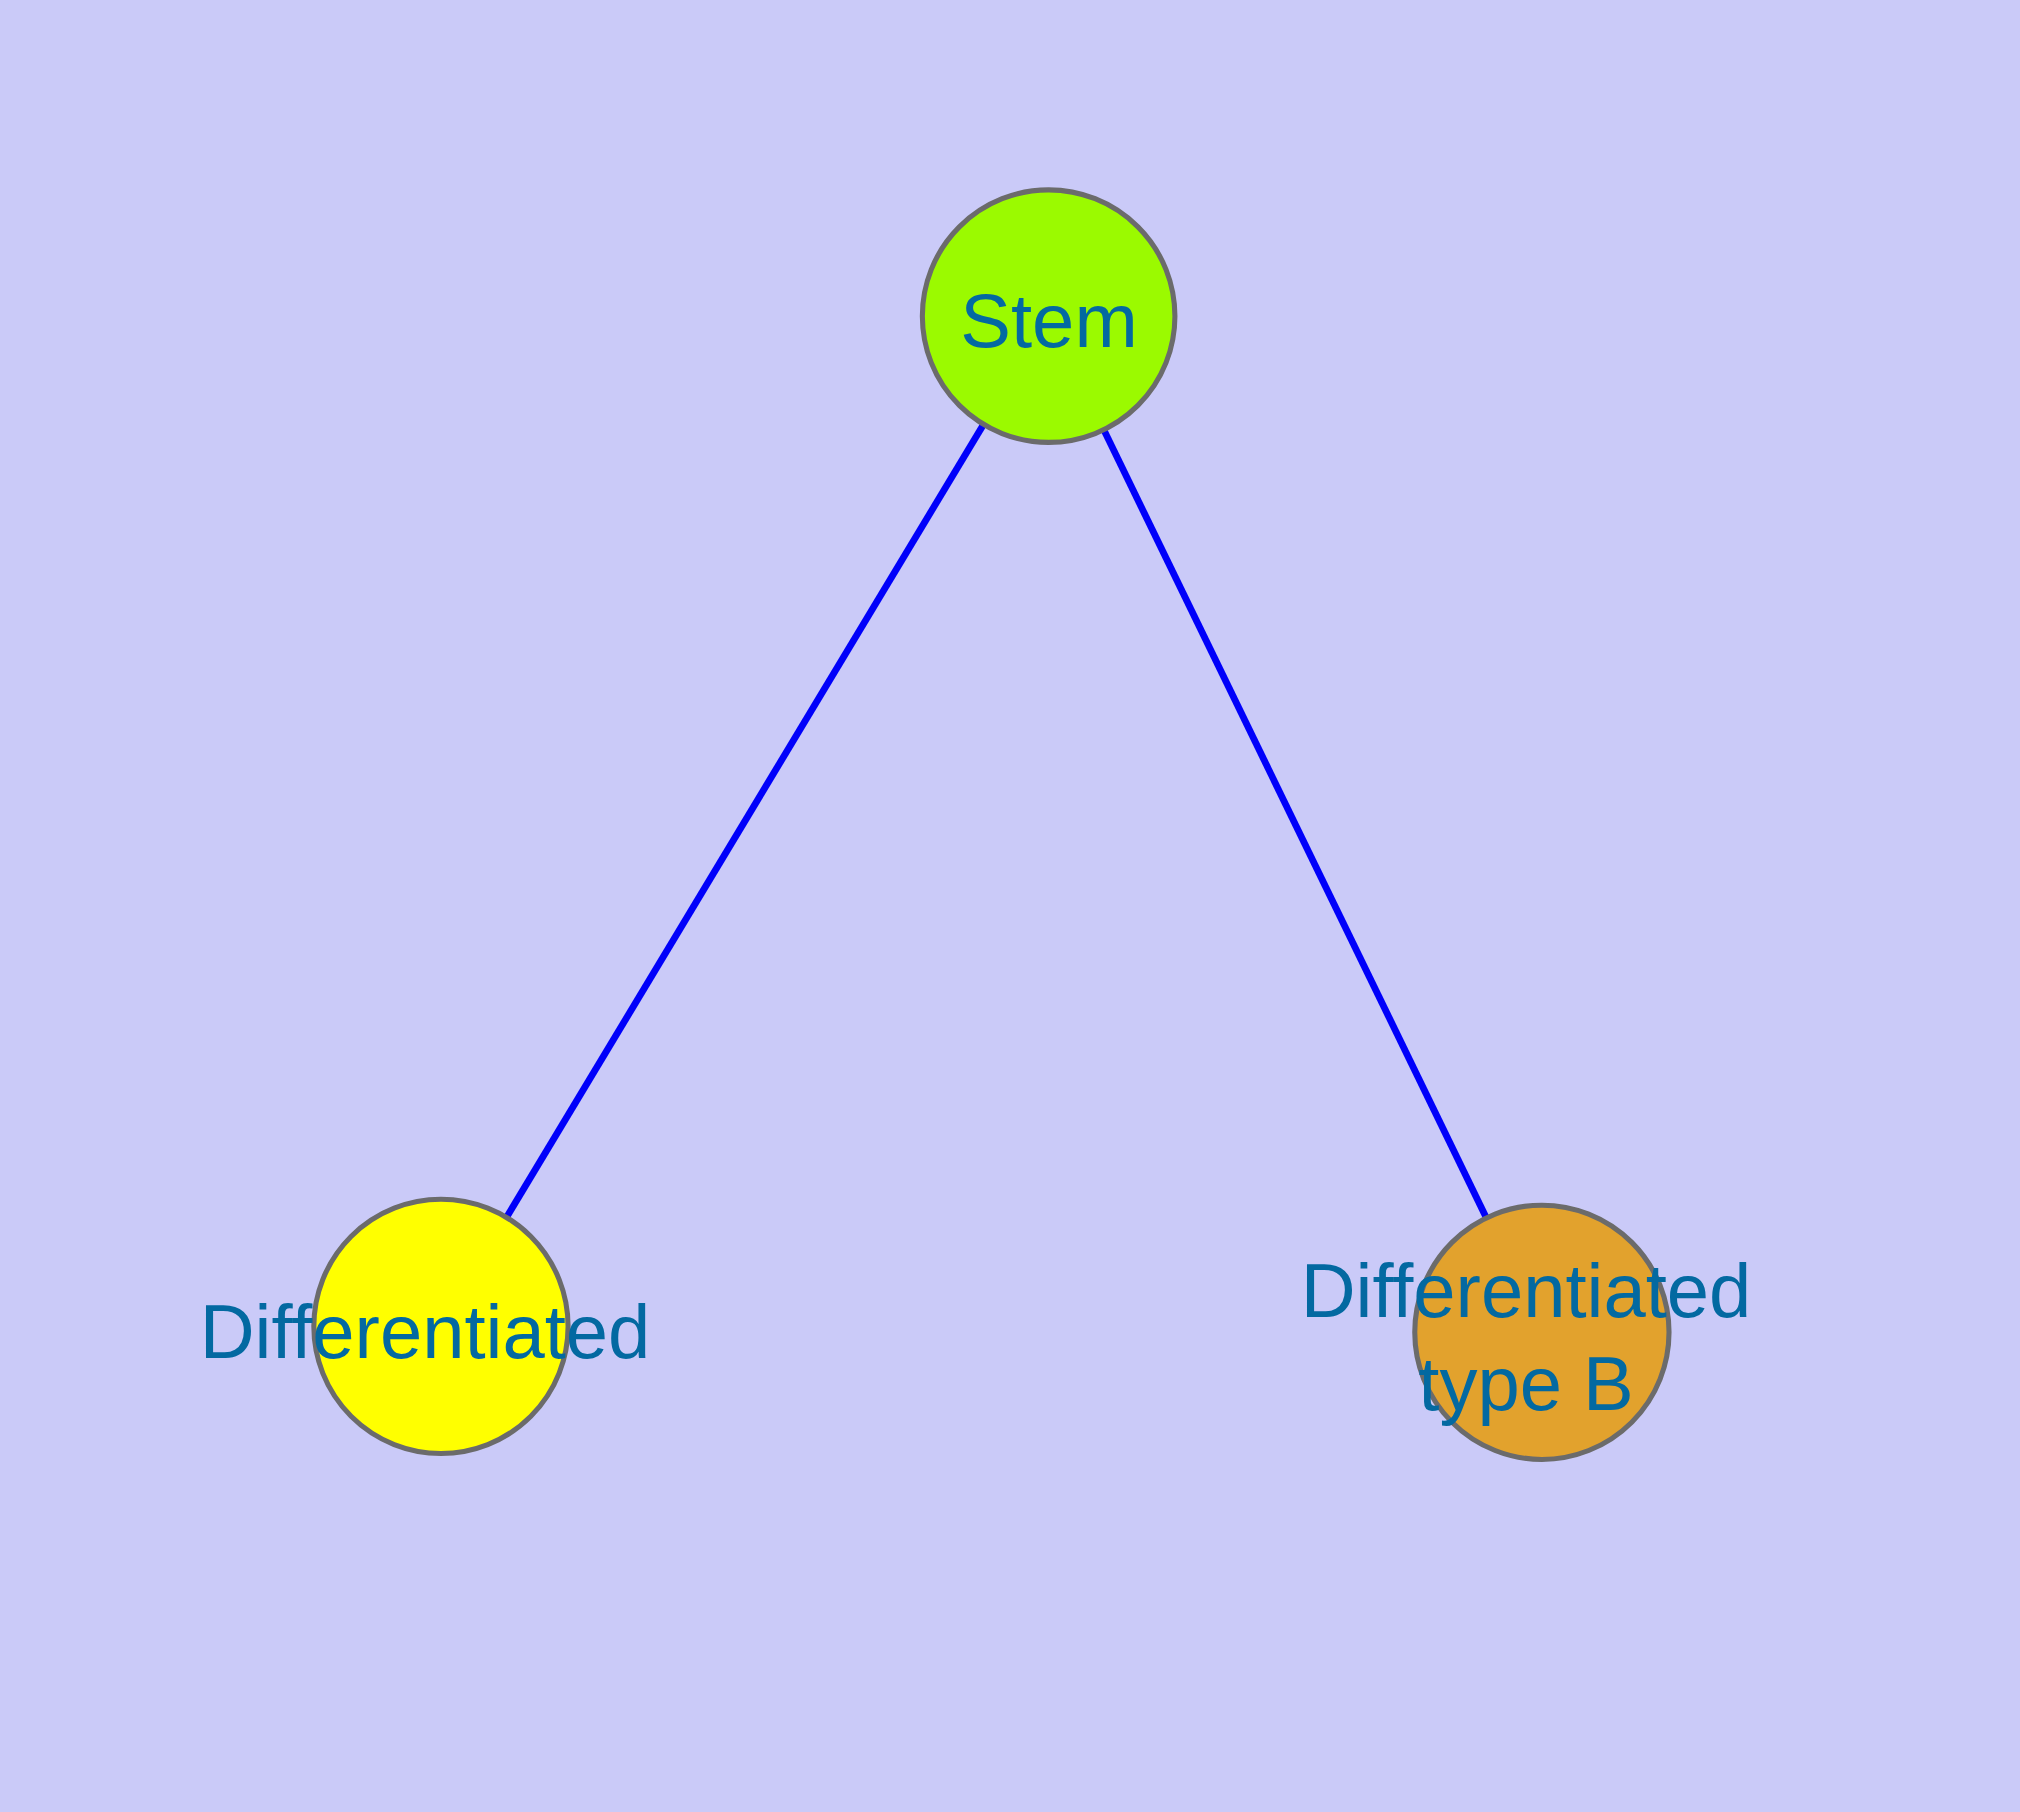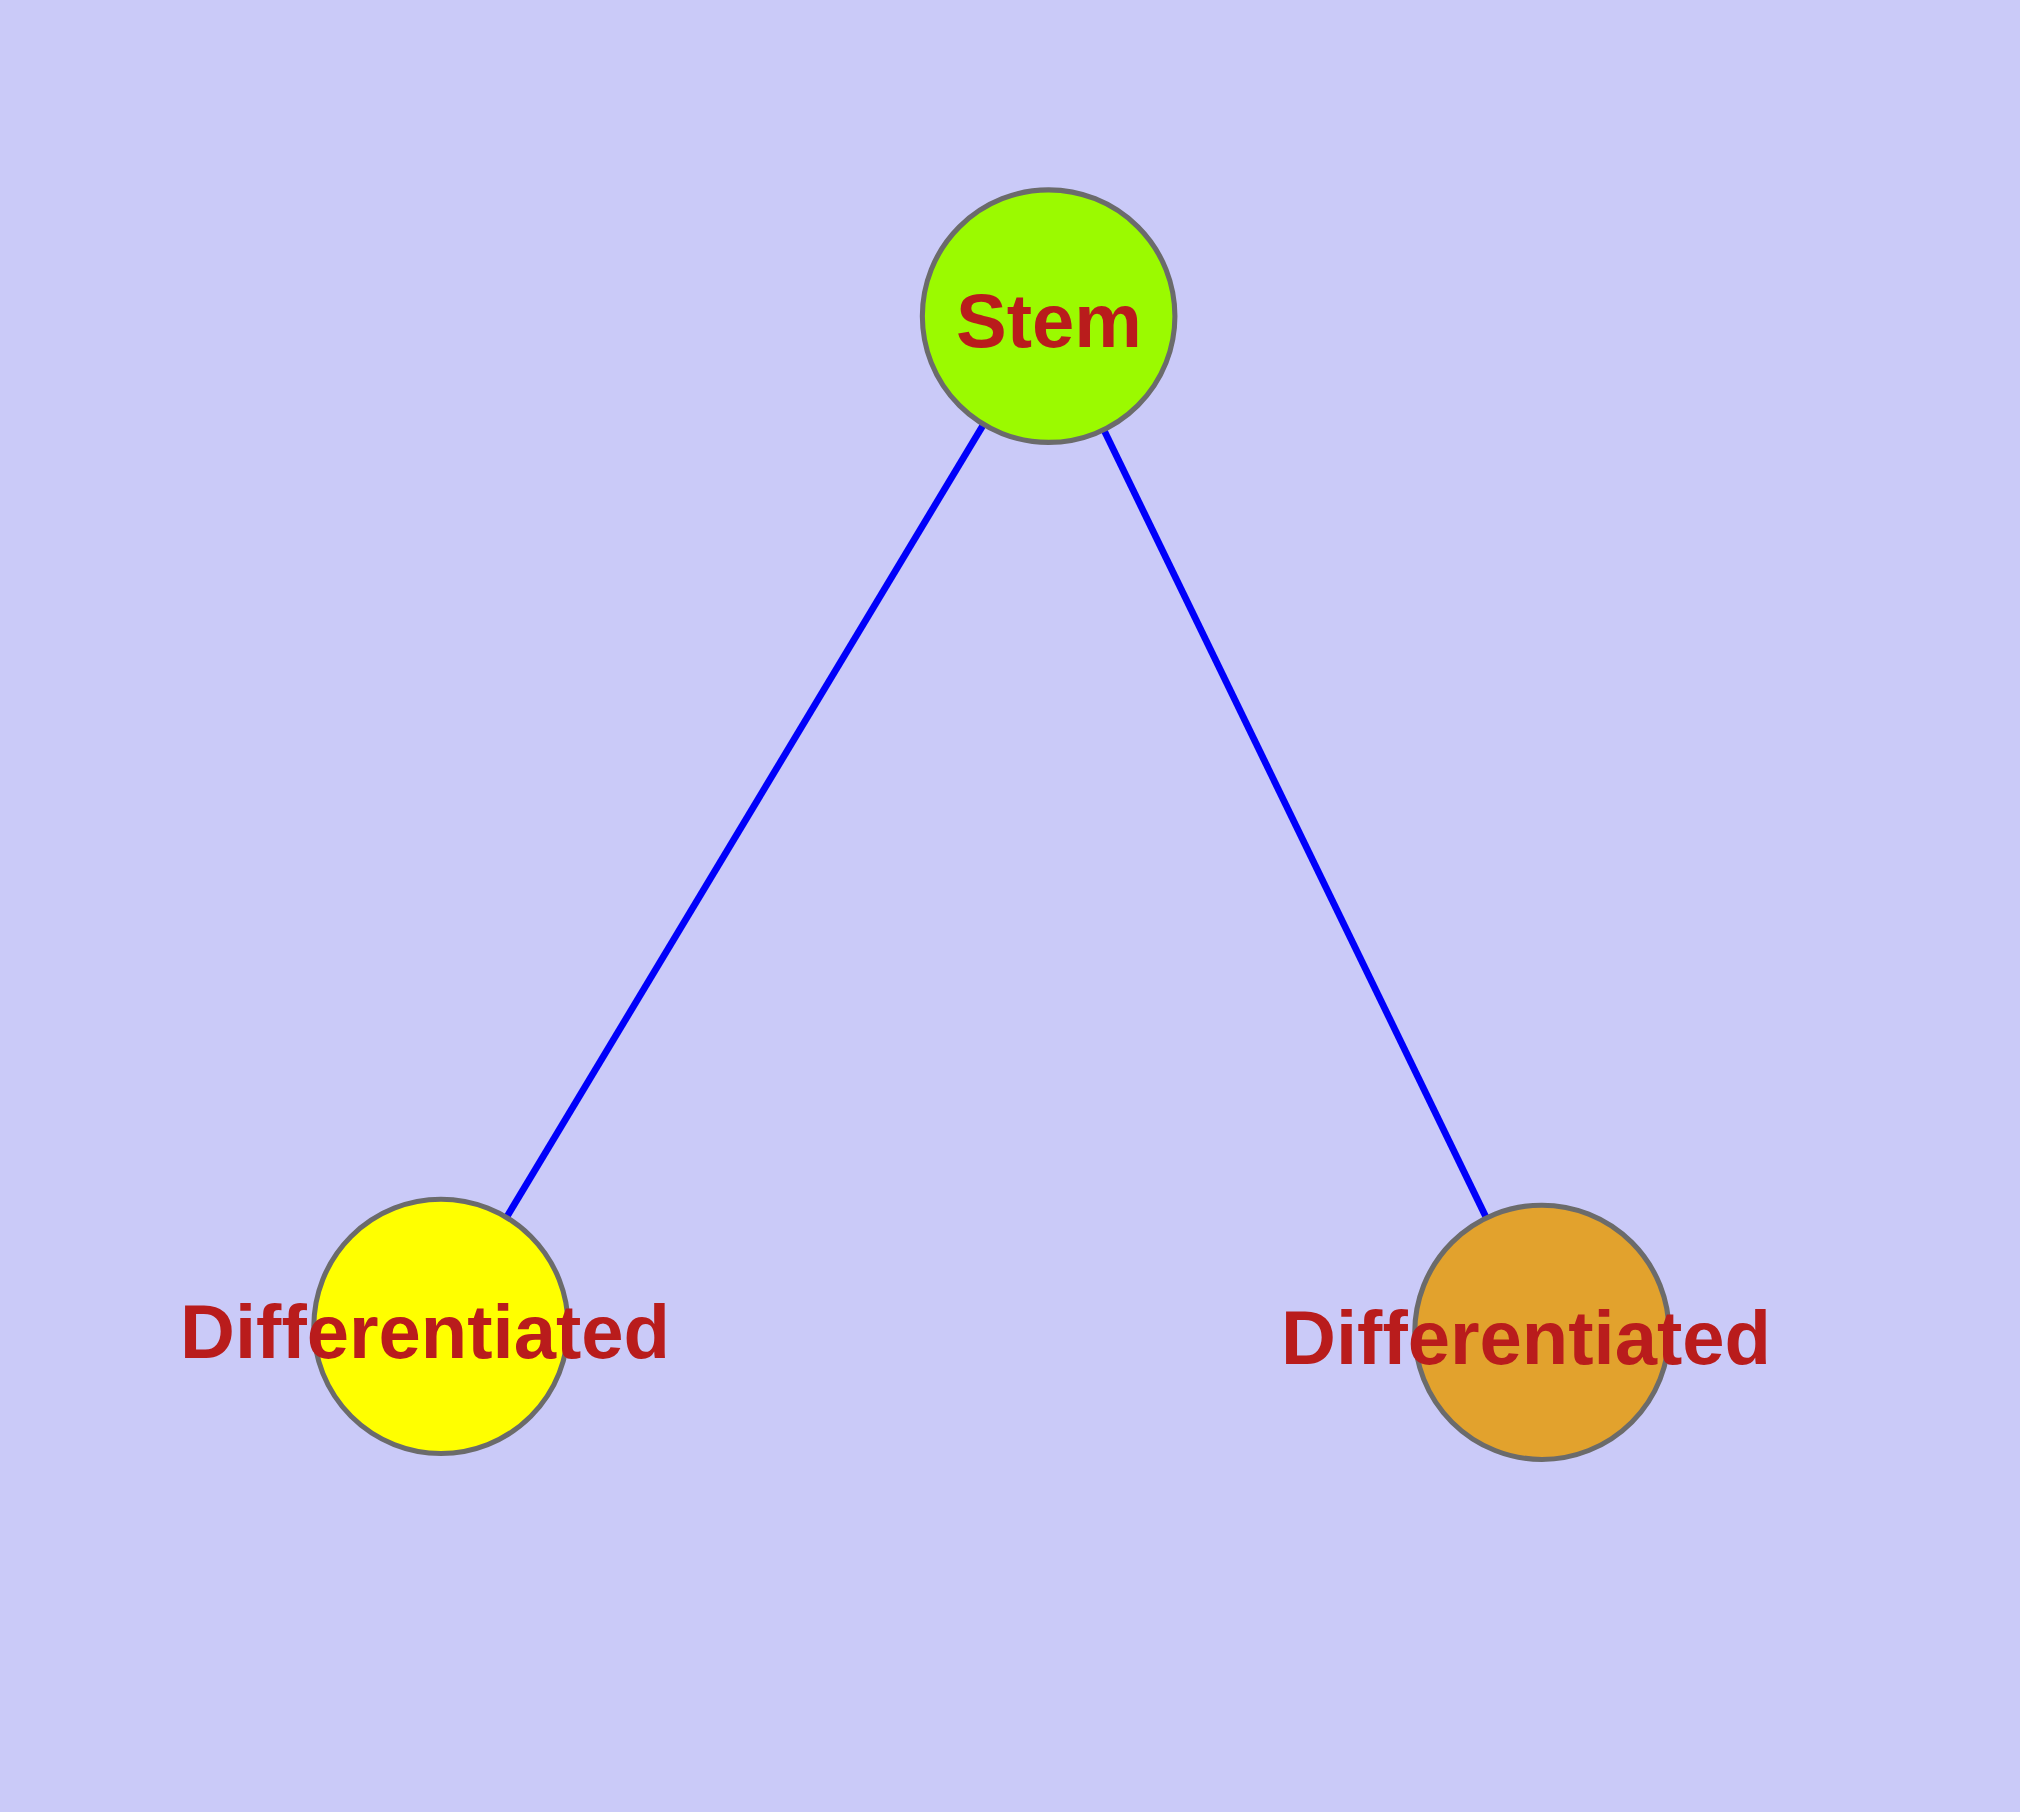--- a/index.html
+++ b/index.html
@@ -27,22 +27,22 @@
     stroke-width: 8;
     stroke-linecap: butt;
   }
   .graph-svg circle {
     stroke: #6B6B6B;
     stroke-width: 6;
   }
   .node-label {
     position: absolute;
     transform: translate(-50%, -50%);
-    color: #b91c1c;
-    font-weight: bold;
+    color: #0369a1;
+    font-weight: normal;
     font-size: 76px;
     line-height: 93px;
     text-align: center;
     white-space: nowrap;
   }
   .node-label span {
     display: block;
   }
 </style>
 </head>
@@ -60,16 +60,17 @@
   </svg>
 
   <div class="node-label" style="left:1049px; top:320px;">Stem</div>
 
   <div class="node-label" style="left:425px; top:1331px;">
     <span>Differentiated</span>
   </div>
 
   <div class="node-label" style="left:1526px; top:1337px;">
     <span>Differentiated</span>
+    <span>type B</span>
   </div>
 
 </div>
 
 
 </body></html>

